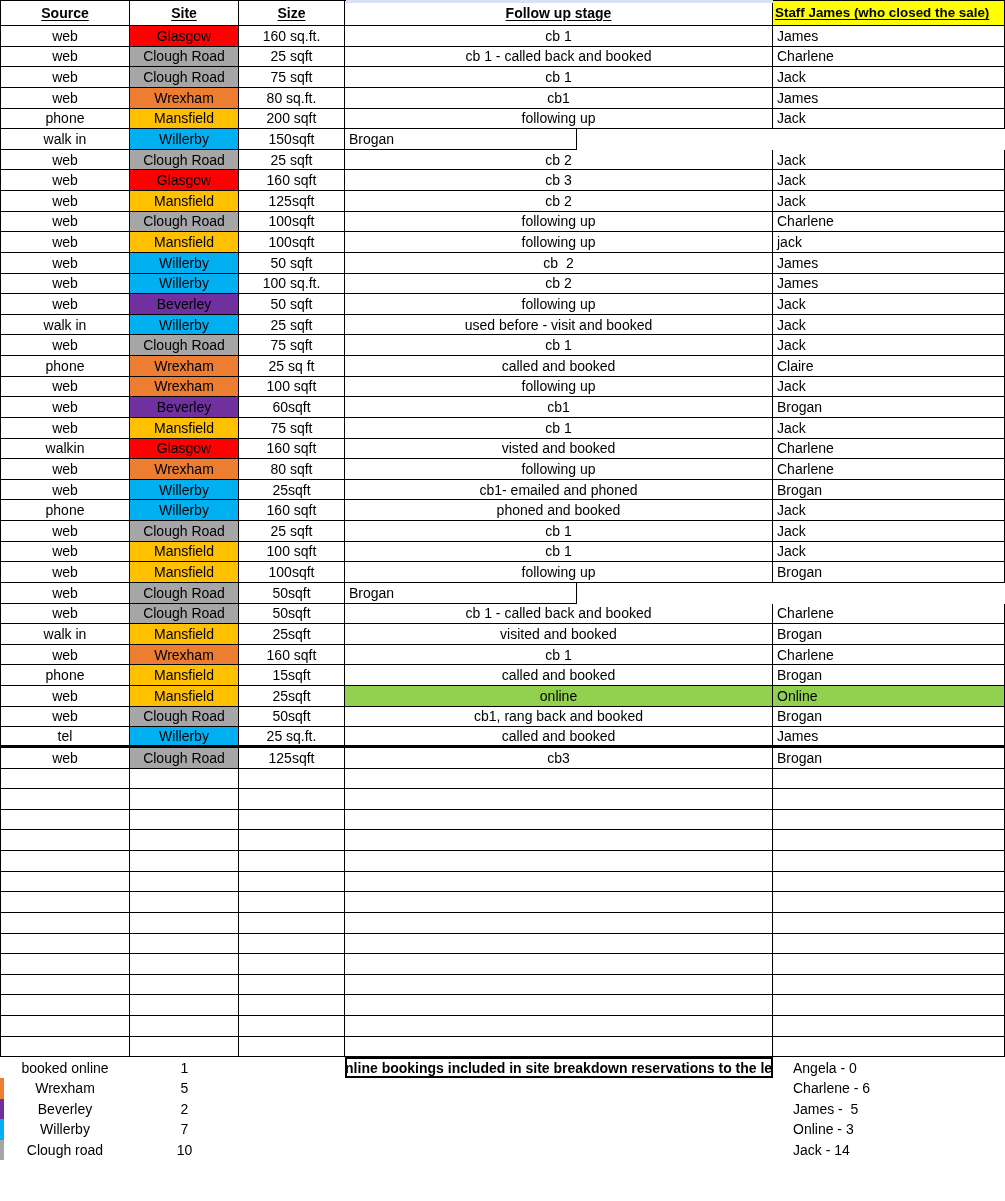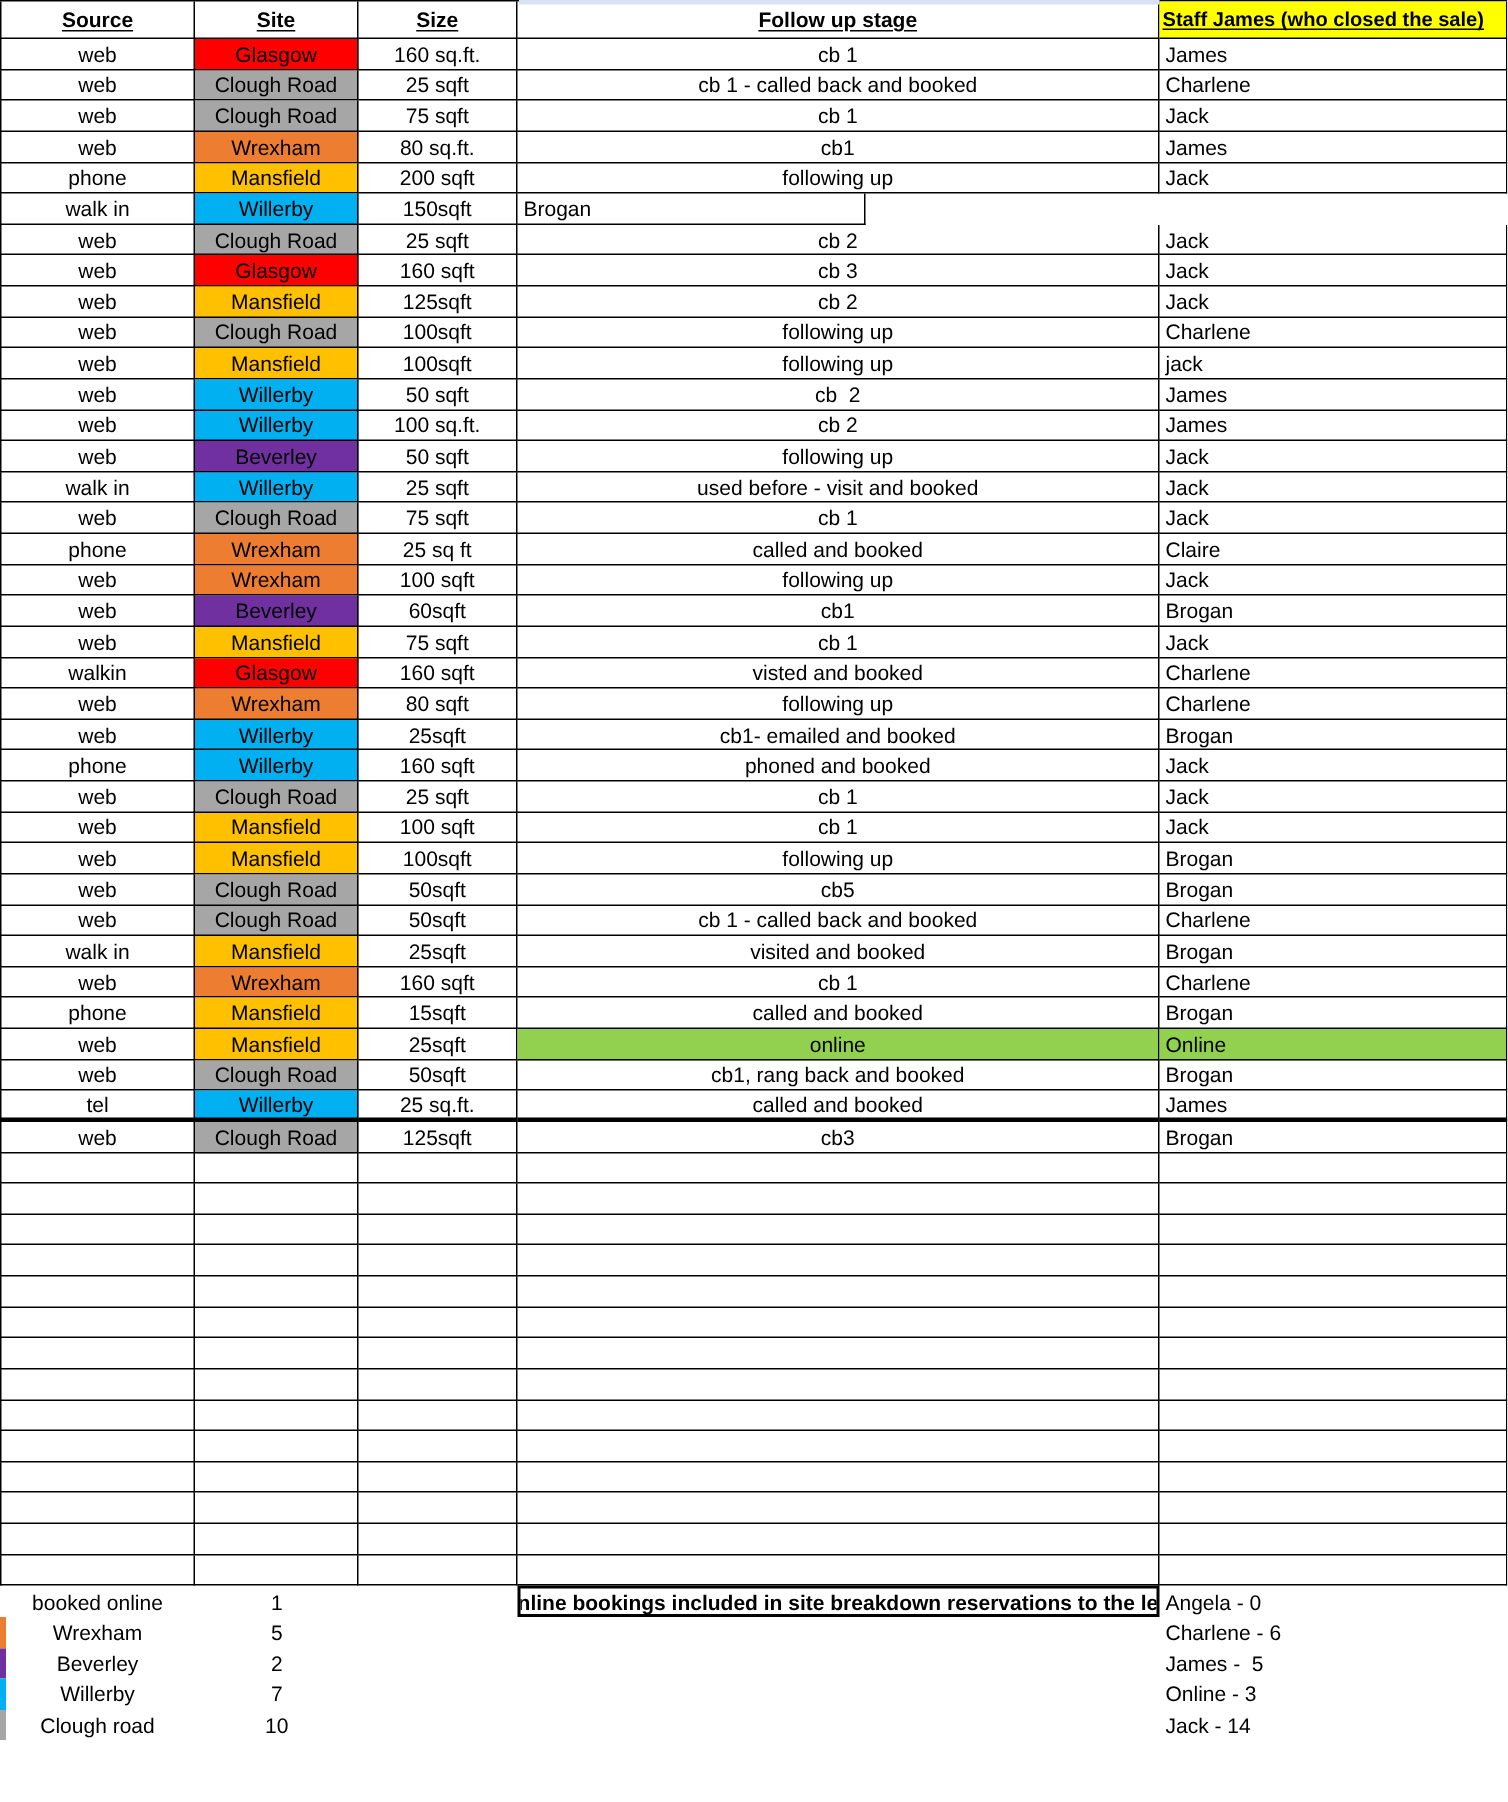--- a/index.html
+++ b/index.html
@@ -30,21 +30,21 @@
   .hdr{font-weight:bold;text-decoration:underline;text-underline-offset:2px;}
   .hdr-staff{font-size:13.4px;padding-left:2px;}
   .thick-bottom .cell{border-bottom:3px solid #000;}
   
   .srow .cell{border:none;}
   .s-label{width:130px;border-left:2px solid #000;border-right:2px solid #000;border-bottom:2px solid #000;position:relative;}
   .s-count{width:109px;border-right:2px solid #000;border-bottom:2px solid #000;}
   .s-gap{width:106px;border-right:1px solid #d9d9d9;border-bottom:1px solid #d9d9d9;}
   .s-note{width:428px;border-bottom:1px solid #d9d9d9;}
   .note-box{border:2px solid #000 !important;font-weight:bold;}
-  .s-staff{width:232px;border-left:1px solid #000;border-right:1px solid #000;border-bottom:1px solid #000;justify-content:flex-start;padding-left:4px;}
+  .s-staff{width:232px;border-left:1px solid #000;border-right:1px solid #000;border-bottom:1px solid #000;justify-content:flex-start;padding-left:20px;}
   .strip{position:absolute;left:0;top:-2px;bottom:-2px;width:4px;z-index:2;}
 </style>
 </head>
 <body>
 
 <div class="sheet">
   <div class="topstrip" id="topstrip" style="background: rgb(217, 226, 243);"></div>
 
   <div class="row header-row">
     <div class="cell c-source hdr">Source</div>
@@ -205,21 +205,21 @@
     <div class="cell c-source">web</div>
     <div class="cell c-site" style="background: rgb(237, 125, 49);">Wrexham</div>
     <div class="cell c-size">80 sqft</div>
     <div class="cell c-stage">following up</div>
     <div class="cell c-staff">Charlene</div>
   </div>
       <div class="row">
     <div class="cell c-source">web</div>
     <div class="cell c-site" style="background: rgb(0, 176, 240);">Willerby</div>
     <div class="cell c-size">25sqft</div>
-    <div class="cell c-stage">cb1- emailed and booked</div>
+    <div class="cell c-stage">cb1- emailed and phoned</div>
     <div class="cell c-staff">Brogan</div>
   </div>
       <div class="row">
     <div class="cell c-source">phone</div>
     <div class="cell c-site" style="background: rgb(0, 176, 240);">Willerby</div>
     <div class="cell c-size">160 sqft</div>
     <div class="cell c-stage">phoned and booked</div>
     <div class="cell c-staff">Jack</div>
   </div>
       <div class="row">
@@ -240,21 +240,20 @@
     <div class="cell c-source">web</div>
     <div class="cell c-site" style="background: rgb(255, 192, 0);">Mansfield</div>
     <div class="cell c-size">100sqft</div>
     <div class="cell c-stage">following up</div>
     <div class="cell c-staff">Brogan</div>
   </div>
       <div class="row">
     <div class="cell c-source">web</div>
     <div class="cell c-site" style="background: rgb(166, 166, 166);">Clough Road</div>
     <div class="cell c-size">50sqft</div>
-    <div class="cell c-stage">cb5</div>
     <div class="cell c-staff">Brogan</div>
   </div>
       <div class="row">
     <div class="cell c-source">web</div>
     <div class="cell c-site" style="background: rgb(166, 166, 166);">Clough Road</div>
     <div class="cell c-size">50sqft</div>
     <div class="cell c-stage">cb 1 - called back and booked</div>
     <div class="cell c-staff">Charlene</div>
   </div>
       <div class="row">

